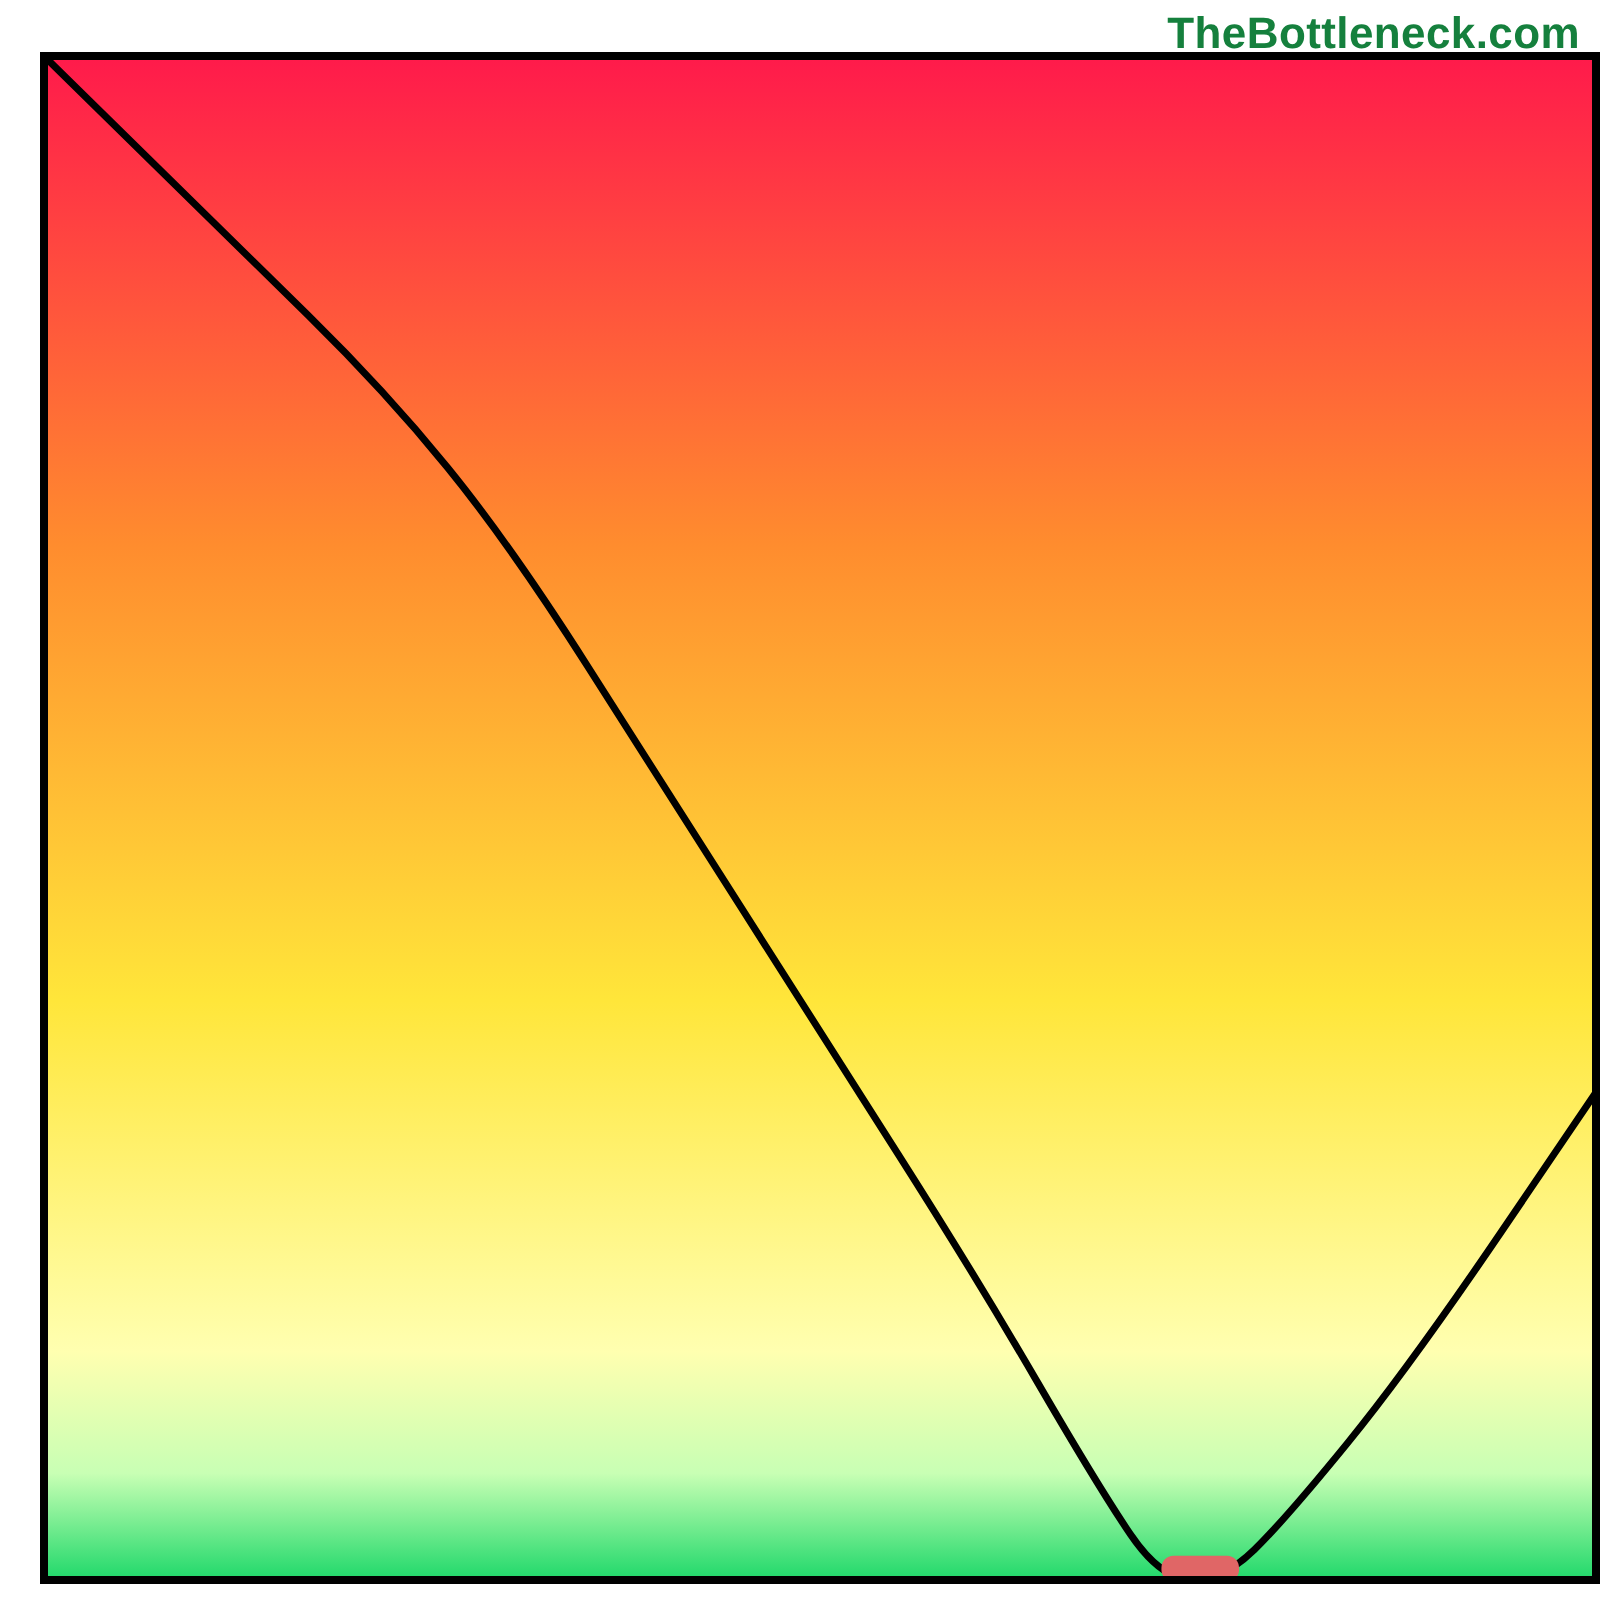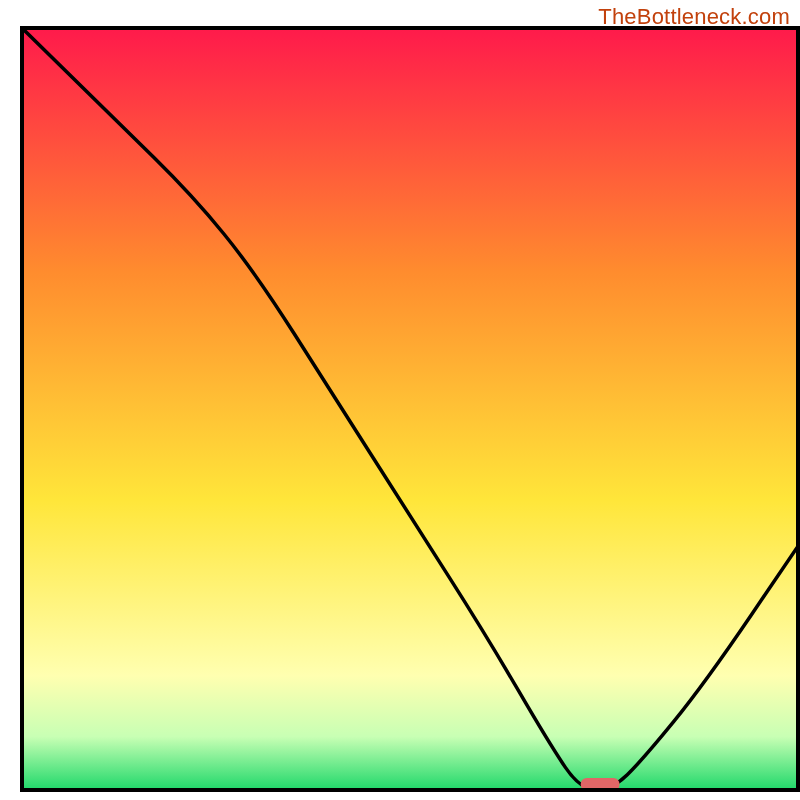--- a/index.html
+++ b/index.html
@@ -19,22 +19,22 @@
     position: absolute;
     top: 0;
     left: 0;
   }
   .attribution {
     position: absolute;
     top: 4px;
     right: 10px;
     font-family: Arial, Helvetica, sans-serif;
     font-size: 22px;
-    font-weight: 400;
-    color: #c2410c;
+    font-weight: 700;
+    color: #15803d;
     letter-spacing: 0.2px;
     text-align: right;
   }
 </style>
 </head>
 <body>
 
 <div class="chart-container">
 
   <svg width="800" height="800" viewBox="0 0 800 800">

